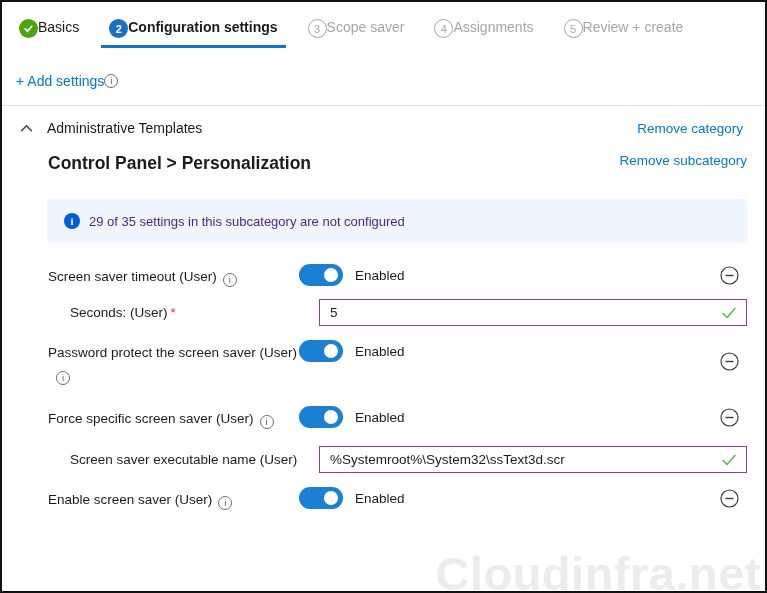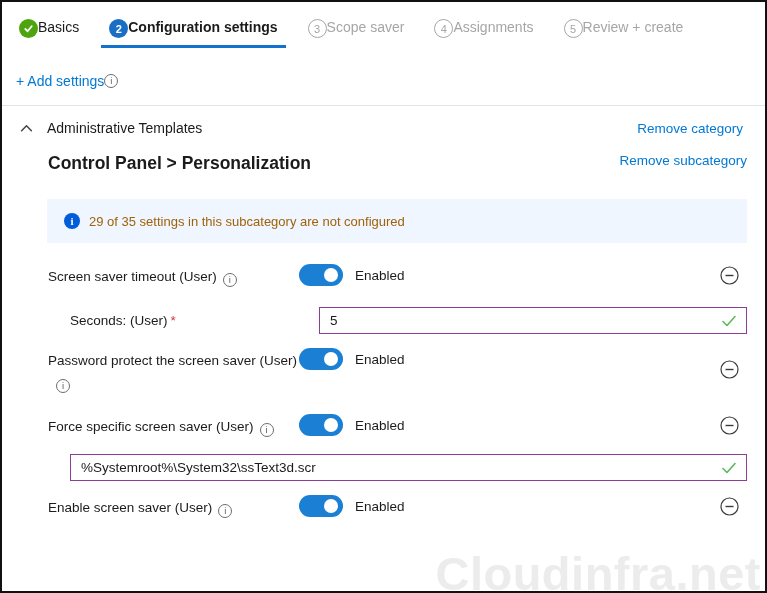--- a/index.html
+++ b/index.html
@@ -54,21 +54,21 @@
   
   .banner {
     margin:25px 18px 0 45px; height:44px; background:#f0f6ff;
     display:flex; align-items:center; gap:9px; padding:0 12px 0 17px;
   }
   .banner-icon {
     width:16px; height:16px; border-radius:50%; background:#015cda; color:#fff;
     font-size:11px; font-weight:bold; display:flex; align-items:center; justify-content:center;
     font-family:"Liberation Serif", serif; flex:0 0 auto;
   }
-  .banner-text { font-size:13px; color:#a16207; }
+  .banner-text { font-size:13px; color:#4c1d95; }
 
   
   .setting-row { display:flex; align-items:flex-start; padding:0 26px 0 46px; }
   .setting-label-box { flex:0 0 251px; font-size:13.5px; padding-top:4px; line-height:17px; }
   .setting-label-box .info-icon { margin-left:6px; vertical-align:-2px; }
   .toggle { width:44px; height:22px; border-radius:11px; background:#1b7fd4; position:relative; flex:0 0 auto; cursor:pointer; }
   .toggle .knob { position:absolute; top:4px; right:5px; width:14px; height:14px; border-radius:50%; background:#fff; }
   .toggle-state { font-size:13.5px; margin-left:12px; padding-top:4px; }
   .remove-btn { background:none; border:none; padding:0; cursor:pointer; margin-top:2px; }
 
@@ -78,21 +78,21 @@
   .textbox {
     flex:1; height:27px; border:1.5px solid #8f3b98; background:#fff;
     display:flex; align-items:center; padding:0 9px 0 10px;
   }
   .textbox input {
     flex:1; border:none; outline:none; font-size:13.5px; color:#1b1b1b;
     font-family:"Liberation Sans", sans-serif; background:transparent;
   }
 
   .mt27 { margin-top:21px; }
-  .mt19 { margin-top:19px; }
+  .mt19 { margin-top:11px; }
   .mt33 { margin-top:14px; }
   .mt16 { margin-top:16px; }
   .icon-second-line { margin-top:5px; margin-left:8px; }
 </style>
 </head>
 <body>
 
 <div class="watermark">Cloudinfra.net</div>
 
 <div class="content">
@@ -213,20 +213,23 @@
     <span class="spacer"></span>
     <button class="remove-btn">
       <svg width="19" height="19" viewBox="0 0 19 19">
           <circle cx="9.5" cy="9.5" r="8.5" fill="none" stroke="#3b3a39" stroke-width="1.2"></circle>
           <line x1="5.5" y1="9.5" x2="13.5" y2="9.5" stroke="#3b3a39" stroke-width="1.4"></line>
         </svg>
     </button>
   </div>
 
   <div class="child-row mt16">
+    <div class="child-label">
+      <span>Screen saver executable name (User)</span>
+    </div>
     <div class="textbox">
       <input type="text" value="%Systemroot%\System32\ssText3d.scr" style="">
       <span style="display:inline-flex;">
         <svg width="16" height="14" viewBox="0 0 16 14">
             <path d="M2 7.5 L6 11.5 L14 2.5" stroke="#5cb85c" stroke-width="1.6" fill="none" stroke-linecap="round" stroke-linejoin="round"></path>
           </svg>
       </span>
     </div>
   </div>
 

